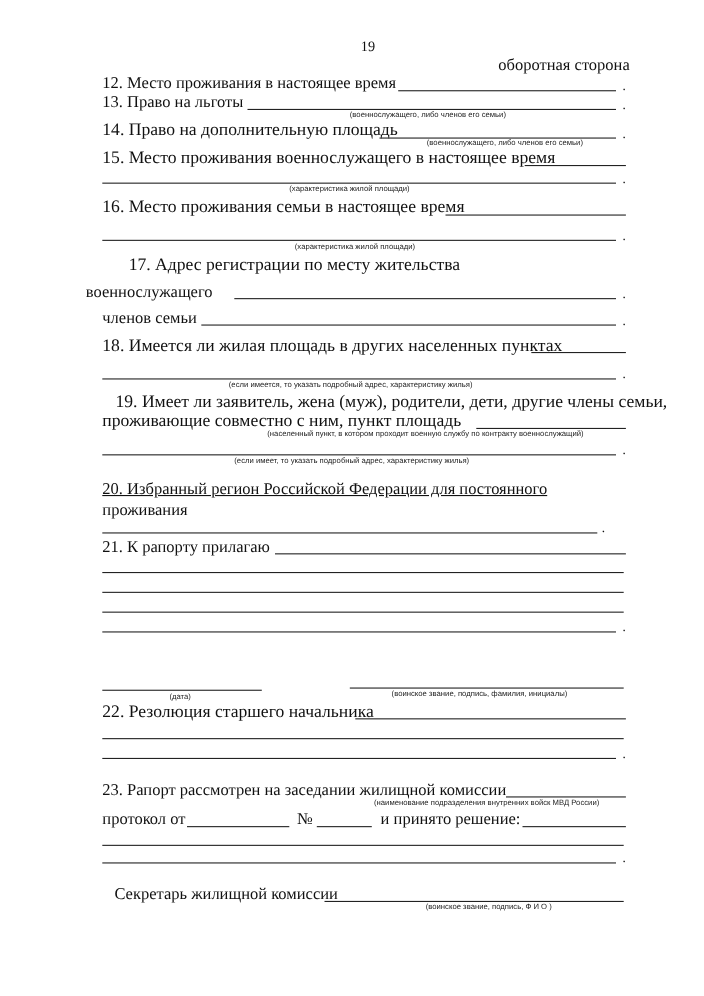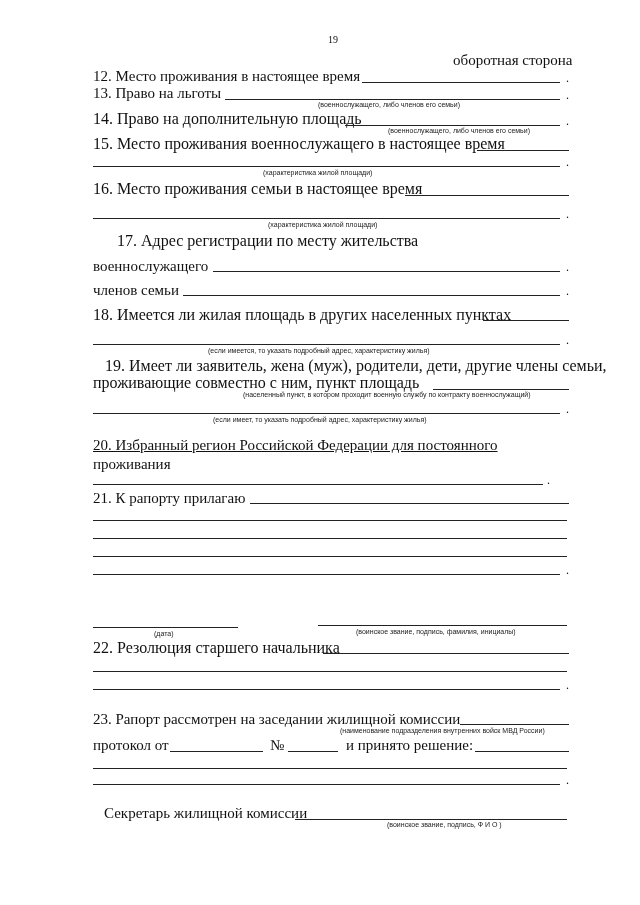--- a/index.html
+++ b/index.html
@@ -4,21 +4,21 @@
 <style>
   html, body { margin:0; padding:0; background:#ffffff; }
   body { width:640px; height:905px; position:relative; overflow:hidden;
          font-family:"Liberation Serif", "DejaVu Serif", serif; color:#111; }
   .abs { position:absolute; white-space:nowrap; }
   .t { font-size:15px; line-height:17px; }
   .tl { font-size:16px; line-height:18px; }
   .cap { font-family:"Liberation Sans","DejaVu Sans",sans-serif; font-size:7px; line-height:8px; color:#222; }
   .ln { position:absolute; height:0; border-top:1px solid #222; }
   .dot { position:absolute; font-size:12px; line-height:12px; }
-  .pn { font-size:10px; }
+  .pn { font-size:13px; }
 </style>
 </head>
 <body>
 
 <div class="abs pn" style="left:328px;top:34px;">19</div>
 <div class="abs t" style="left:453px;top:52px;">оборотная сторона</div>
 
 <div class="abs t" style="left:93px;top:68px;">12. Место проживания в настоящее время</div>
 <div class="ln" style="left:362px;top:82px;width:198px;"></div>
 <div class="dot" style="left:566px;top:72px;">.</div>
@@ -39,21 +39,21 @@
 <div class="dot" style="left:566px;top:156px;">.</div>
 <div class="abs cap" style="left:263px;top:169px;">(характеристика жилой площади)</div>
 
 <div class="abs tl" style="left:93px;top:180px;">16. Место проживания семьи в настоящее время</div>
 <div class="ln" style="left:405px;top:195px;width:164px;"></div>
 <div class="ln" style="left:93px;top:218px;width:467px;"></div>
 <div class="dot" style="left:566px;top:208px;">.</div>
 <div class="abs cap" style="left:268px;top:221px;">(характеристика жилой площади)</div>
 
 <div class="abs tl" style="left:93px;top:232px;margin-left:24px;">17. Адрес регистрации по месту жительства</div>
-<div class="abs t" style="left:93px;top:258px;text-align:right;">военнослужащего</div>
+<div class="abs t" style="left:78px;top:258px;text-align:right;">военнослужащего</div>
 <div class="ln" style="left:213px;top:271px;width:347px;"></div>
 <div class="dot" style="left:566px;top:261px;">.</div>
 <div class="abs t" style="left:93px;top:282px;">членов семьи</div>
 <div class="ln" style="left:183px;top:295px;width:377px;"></div>
 <div class="dot" style="left:566px;top:285px;">.</div>
 
 <div class="abs tl" style="left:93px;top:306px;">18. Имеется ли жилая площадь в других населенных пунктах</div>
 <div class="ln" style="left:483px;top:320px;width:86px;"></div>
 <div class="ln" style="left:93px;top:344px;width:467px;"></div>
 <div class="dot" style="left:566px;top:334px;">.</div>

